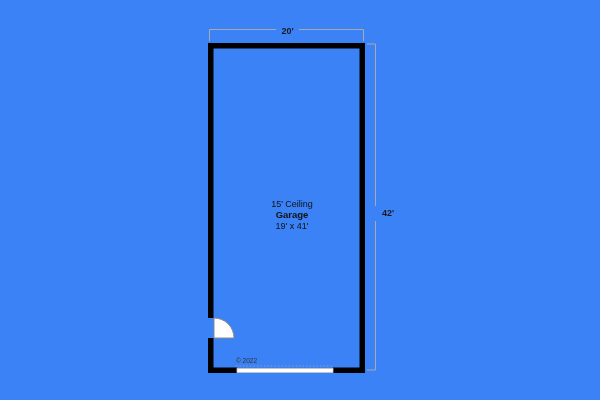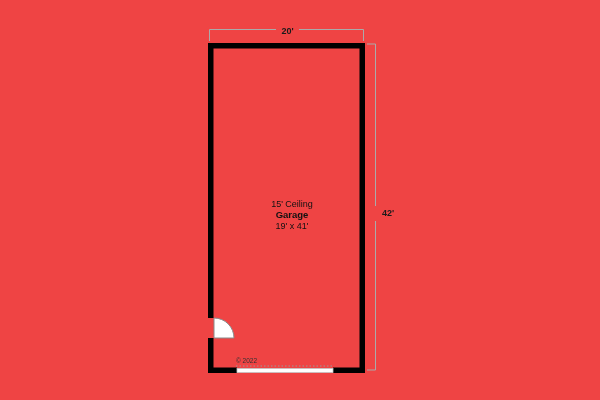--- a/index.html
+++ b/index.html
@@ -5,21 +5,21 @@
   html, body {
     margin: 0;
     padding: 0;
     background: #ffffff;
     font-family: "Liberation Sans", sans-serif;
   }
   .canvas {
     position: relative;
     width: 600px;
     height: 400px;
-    background: #ef4444;
+    background: #3b82f6;
     overflow: hidden;
   }
   svg { display: block; }
   
   .wall        { fill: #000000; stroke: none; }
   .dim-line    { stroke: #aaaaaa; stroke-width: 1; fill: none; }
   .dim-label   { font-family: "Liberation Sans", sans-serif; font-size: 9px; font-weight: bold; fill: #1a1a1a; }
   .door-shape  { fill: #ffffff; stroke: #8a8a8a; stroke-width: 1; }
   .opening-bar { fill: #ffffff; stroke: #c4c4c4; stroke-width: 0.8; }
   .dashed-line { stroke: #999999; stroke-width: 1; fill: none; stroke-dasharray: 1.5 2; }

